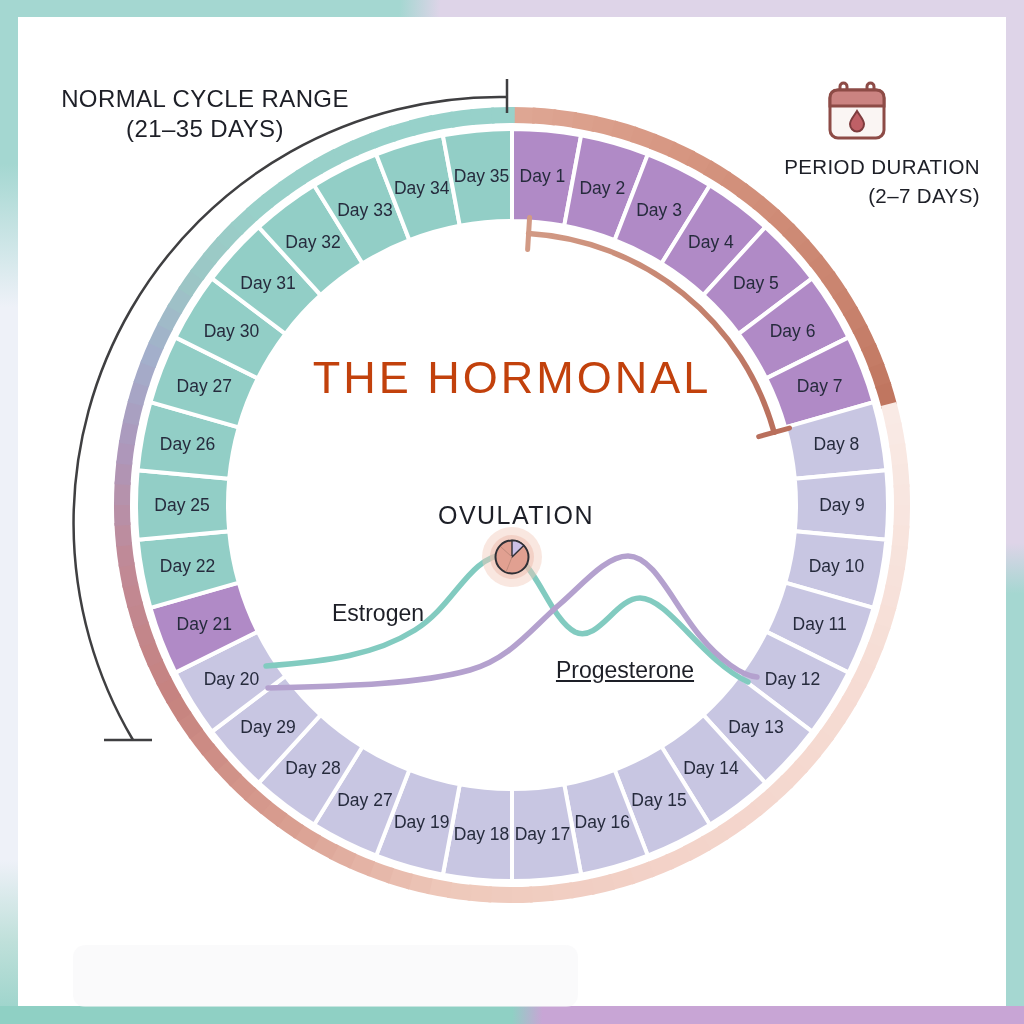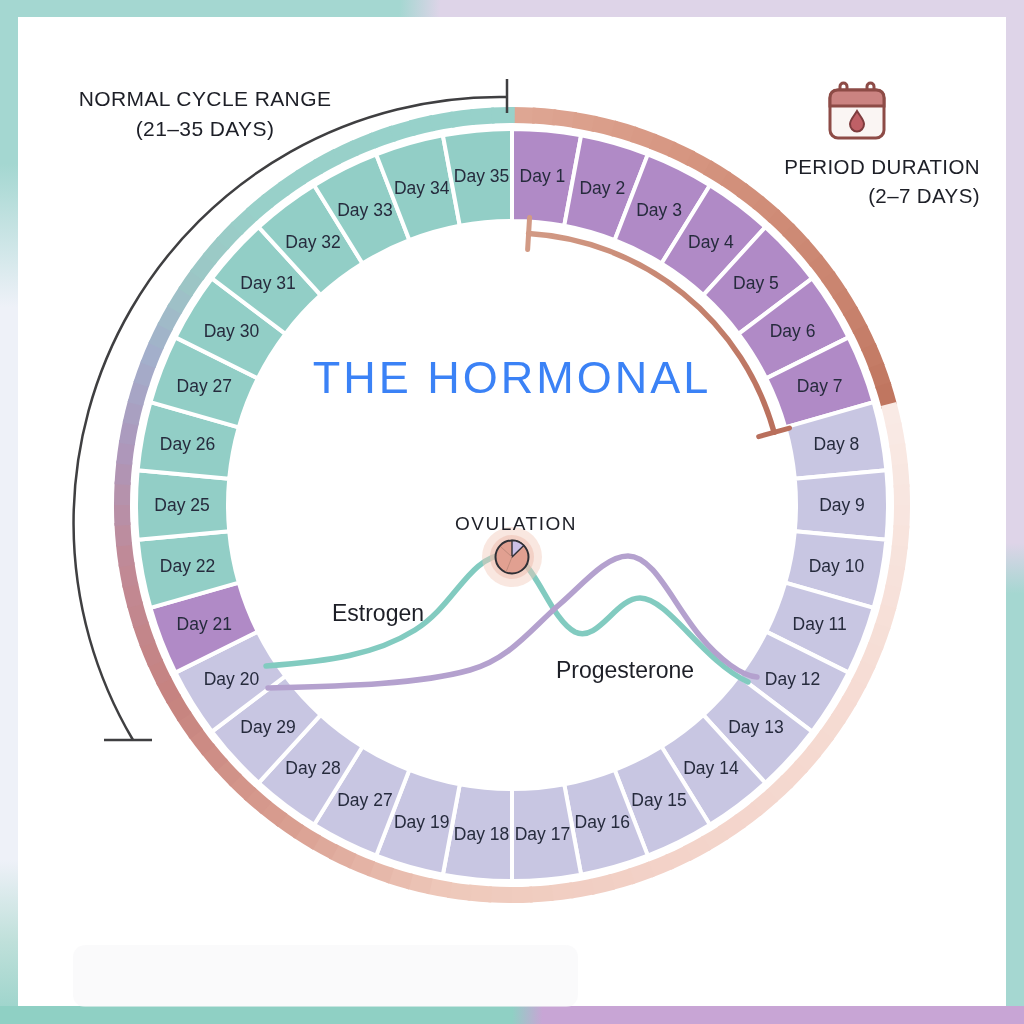--- a/index.html
+++ b/index.html
@@ -5,26 +5,26 @@
   html,body{margin:0;padding:0;width:1024px;height:1024px;overflow:hidden;background:#ffffff;
     font-family:"Liberation Sans", sans-serif;}
   .strip{position:absolute;}
   .strip-top{left:0;top:0;right:0;height:17px;background:linear-gradient(93deg,#a4d7d1 0 39%,#ded4e8 43% 100%);}
   .strip-left{left:0;top:0;bottom:0;width:18px;background:linear-gradient(180deg,#a4d7d1 0 16%,#eef1f8 30% 84%,#bfe0da 92%,#97d2c9 100%);}
   .strip-right{right:0;top:0;bottom:0;width:18px;background:linear-gradient(180deg,#ded4e8 0 53%,#a5d7d1 58% 100%);}
   .strip-bottom{left:0;bottom:0;right:0;height:18px;background:linear-gradient(92deg,#8fd0c4 0 50%,#c8a5d5 53% 100%);}
   .card{position:absolute;left:18px;top:17px;right:18px;bottom:18px;background:#ffffff;border-radius:6px;}
   #wheel{position:absolute;left:0;top:0;width:1024px;height:1024px;}
   .ov-label{position:absolute;text-align:center;color:#1d1f27;}
-  .lbl-cycle{left:60px;top:84px;width:290px;font-size:21px;line-height:30px;letter-spacing:.4px;}
+  .lbl-cycle{left:60px;top:84px;width:290px;font-size:24px;line-height:30px;letter-spacing:.4px;}
   .lbl-period{left:730px;top:152px;width:250px;font-size:20.5px;line-height:29px;letter-spacing:.4px;text-align:right;}
-  .lbl-title{left:262px;top:352px;width:500px;font-size:45px;line-height:52px;letter-spacing:3px;color:#3b82f6;font-weight:400;}
-  .lbl-ovulation{left:416px;top:513px;width:200px;font-size:19px;letter-spacing:1.5px;}
+  .lbl-title{left:262px;top:352px;width:500px;font-size:45px;line-height:52px;letter-spacing:3px;color:#c2410c;font-weight:400;}
+  .lbl-ovulation{left:416px;top:501px;width:200px;font-size:25px;letter-spacing:1.5px;}
   .lbl-estrogen{left:308px;top:600px;width:140px;font-size:23px;}
-  .lbl-progesterone{left:540px;top:657px;width:170px;font-size:23px;}
+  .lbl-progesterone{left:540px;top:657px;width:170px;font-size:23px;text-decoration:underline;}
   .cal-icon{position:absolute;left:826px;top:80px;width:62px;height:62px;}
   .smudge{position:absolute;left:55px;top:928px;width:505px;height:62px;background:#f5f5f8;border-radius:12px;opacity:.55;}
 </style>
 </head>
 <body>
 
 <div class="strip strip-left"></div>
 <div class="strip strip-right"></div>
 <div class="strip strip-top"></div>
 <div class="strip strip-bottom"></div>

